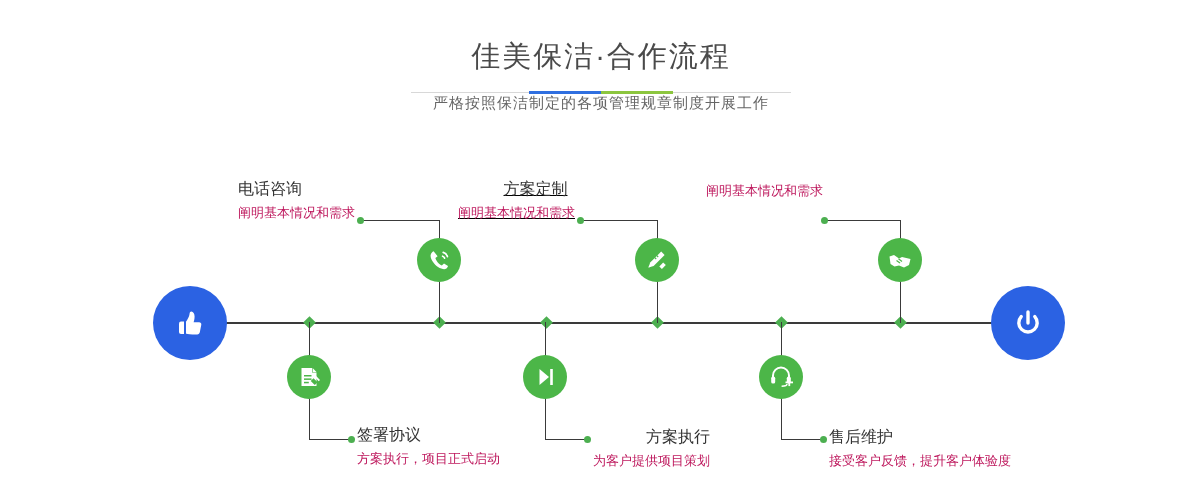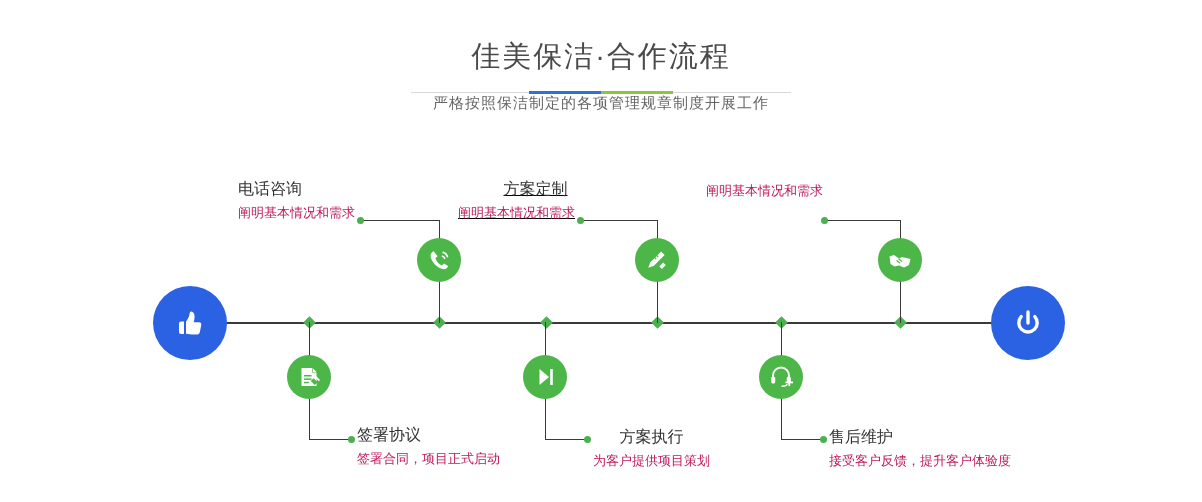--- a/index.html
+++ b/index.html
@@ -228,21 +228,21 @@
           <rect x="8" y="11" width="7.5" height="1.5" fill="#4cb648"></rect>
           <rect x="8" y="14.4" width="7.5" height="1.5" fill="#4cb648"></rect>
           <rect x="8" y="17.8" width="4.8" height="1.5" fill="#4cb648"></rect>
           <path d="M17.5 14.2 L21.6 18.3 L18.8 21.1 L14.7 17 Z" fill="#4cb648"></path>
           <path d="M18.6 13.1 L22.7 17.2 L24 15.9 L19.9 11.8 Z" fill="#ffffff"></path>
         </svg>
       </span>
     </div>
     <div class="step-label" style="left:357px; top:254px; text-align:left;">
       <div class="step-title">签署协议</div>
-      <div class="step-desc">签署合同，项目正式启动</div>
+      <div class="step-desc">方案执行，项目正式启动</div>
     </div>
 
     <div class="conn conn-v" style="left:657px; top:50px; height:103px;"></div>
     <div class="conn conn-h" style="left:580px; top:50px; width:78px;"></div>
     <div class="dot-end" style="left:577px; top:47px;"></div>
     <div class="bubble" style="left:635px; top:68px;">
       <span>
         <svg width="26" height="26" viewBox="0 0 26 26">
           <path d="M4.5 20.5 L6.2 15.6 L17.2 4.6 L20.6 8 L9.6 19 Z" fill="#ffffff"></path>
           <path d="M4.5 20.5 L6.8 19.8 L5.2 18.2 Z" fill="#ffffff"></path>
@@ -261,21 +261,21 @@
     <div class="conn conn-h" style="left:545px; top:269px; width:42px;"></div>
     <div class="dot-end" style="left:584px; top:266px;"></div>
     <div class="bubble" style="left:523px; top:185px;">
       <span>
         <svg width="26" height="26" viewBox="0 0 26 26">
           <path d="M7.5 5 L17 13 L7.5 21 Z" fill="#ffffff"></path>
           <rect x="18.2" y="5" width="2.6" height="16" fill="#ffffff"></rect>
         </svg>
       </span>
     </div>
-    <div class="step-label" style="left:593px; top:256px; text-align:center;">
+    <div class="step-label" style="left:593px; top:256px; text-align:right;">
       <div class="step-title">方案执行</div>
       <div class="step-desc">为客户提供项目策划</div>
     </div>
 
     <div class="conn conn-v" style="left:900px; top:50px; height:103px;"></div>
     <div class="conn conn-h" style="left:824px; top:50px; width:77px;"></div>
     <div class="dot-end" style="left:821px; top:47px;"></div>
     <div class="bubble" style="left:878px; top:68px;">
       <span>
         <svg width="26" height="26" viewBox="0 0 26 26">

